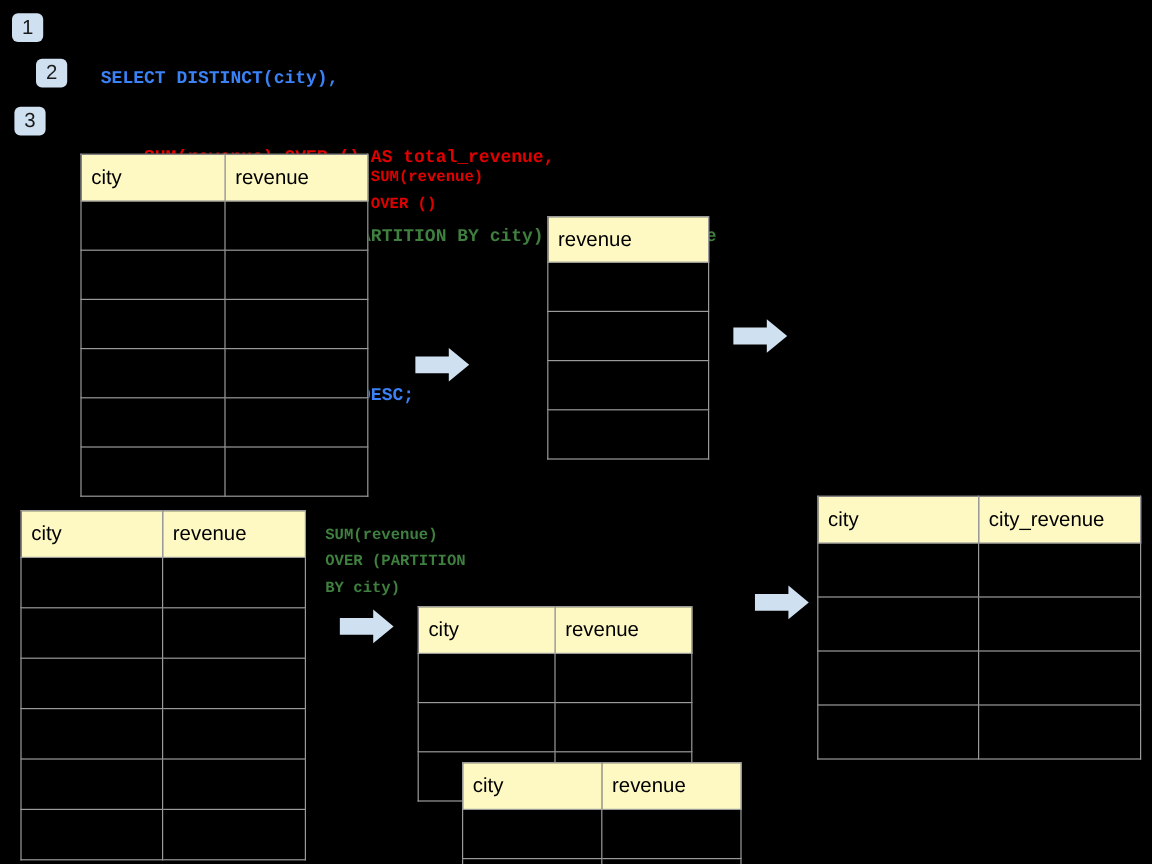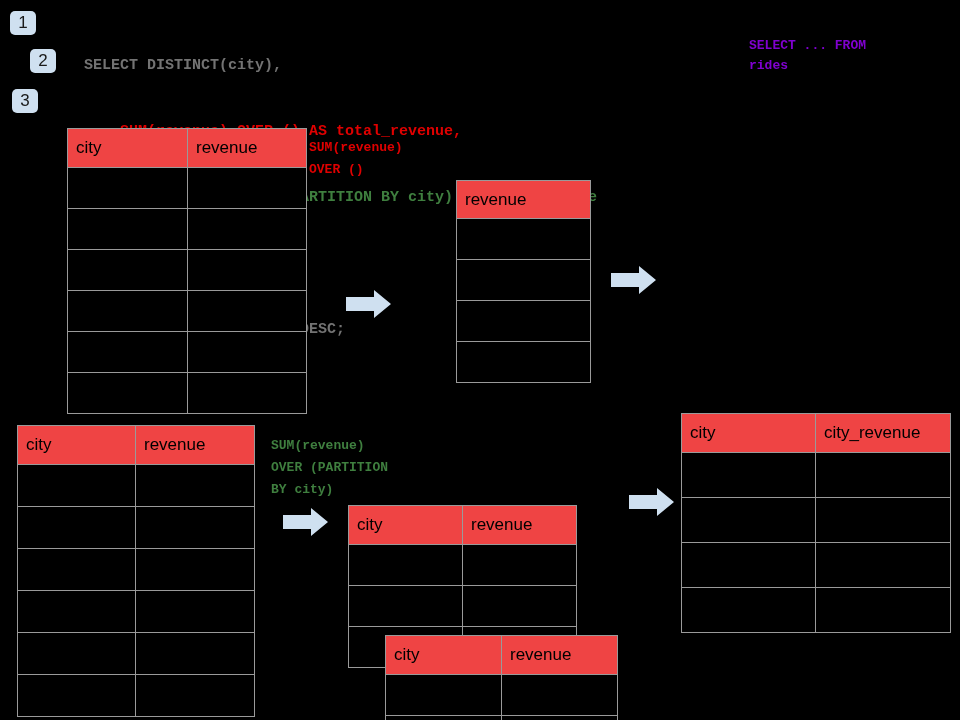--- a/index.html
+++ b/index.html
@@ -45,21 +45,21 @@
   .code {
     position: absolute;
     font-family: "Liberation Mono", "DejaVu Sans Mono", monospace;
     font-weight: bold;
     font-size: 15px;
     line-height: 22px;
     white-space: pre;
   }
   #sql-block { left: 84px; top: 11px; }
   .sql-line { display: block; height: 22px; }
-  .c-purple { color: #737373; }
+  .c-purple { color: #3b82f6; }
   .c-red    { color: #e00000; }
   .c-green  { color: #3f7f3f; }
 
   
   .annot {
     position: absolute;
     font-family: "Liberation Mono", "DejaVu Sans Mono", monospace;
     font-weight: bold;
     font-size: 13px;
     line-height: 22px;
@@ -76,21 +76,21 @@
     table-layout: fixed;
     background: #000000;
   }
   .tbl td, .tbl th {
     border: 1px solid #9a9a9a;
     padding: 0;
     margin: 0;
     background: #000000;
   }
   .tbl th {
-    background: #ef4444;
+    background: #fef9c3;
     color: #000000;
     font-family: "Liberation Sans", sans-serif;
     font-weight: normal;
     font-size: 17px;
     text-align: left;
     padding: 0 8px;
   }
 
   #tbl-rides-top   { left: 67px;  top: 128px; }
   #tbl-rides-top th { height: 38px; }
@@ -137,22 +137,20 @@
   <div class="badge" id="badge-3">3</div>
 
   <div class="code" id="sql-block">
     <span class="sql-line c-purple">SELECT DISTINCT(city),</span>
     <span class="sql-line c-red">    SUM(revenue) OVER () AS total_revenue,</span>
     <span class="sql-line c-green">    SUM(revenue) OVER (PARTITION BY city) as city_revenue</span>
     <span class="sql-line c-purple">  FROM rides</span>
     <span class="sql-line c-purple">  ORDER by city_revenue DESC;</span>
   </div>
 
-  <div class="annot" id="annot-select-from">SELECT ... FROM
-rides</div>
   <div class="annot" id="annot-sum-over">SUM(revenue)
 OVER ()</div>
   <div class="annot" id="annot-sum-part">SUM(revenue)
 OVER (PARTITION
 BY city)</div>
 
   <table class="tbl" id="tbl-rides-top">
     <colgroup>
         <col style="width:120px">
         <col style="width:119px">

